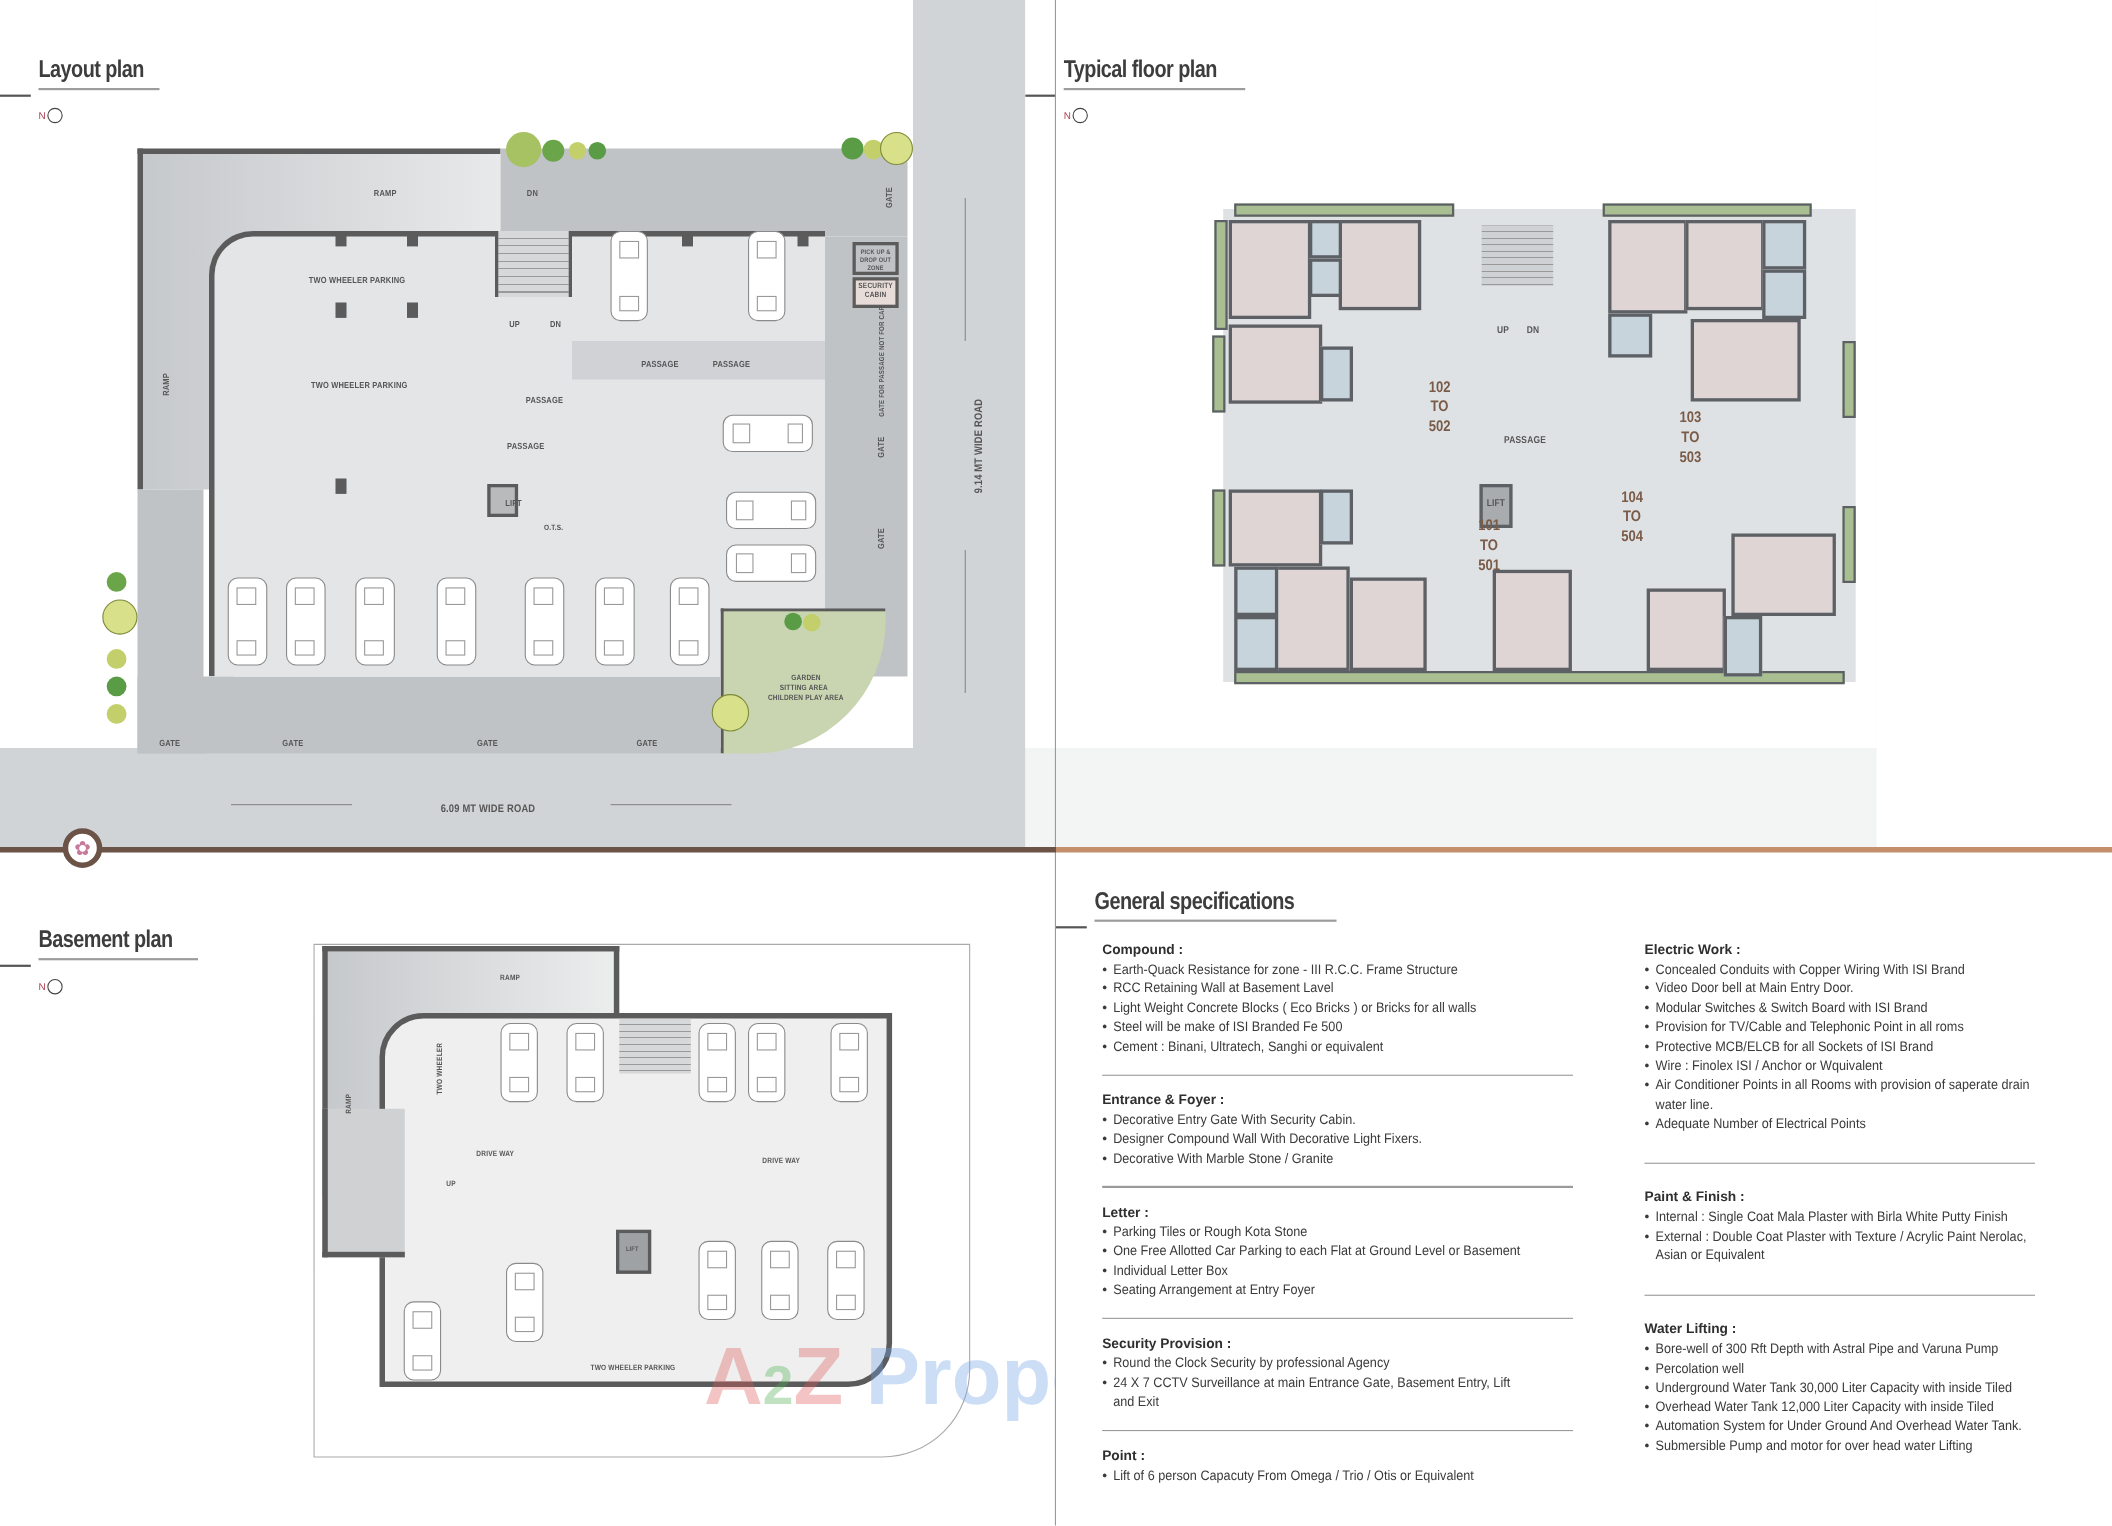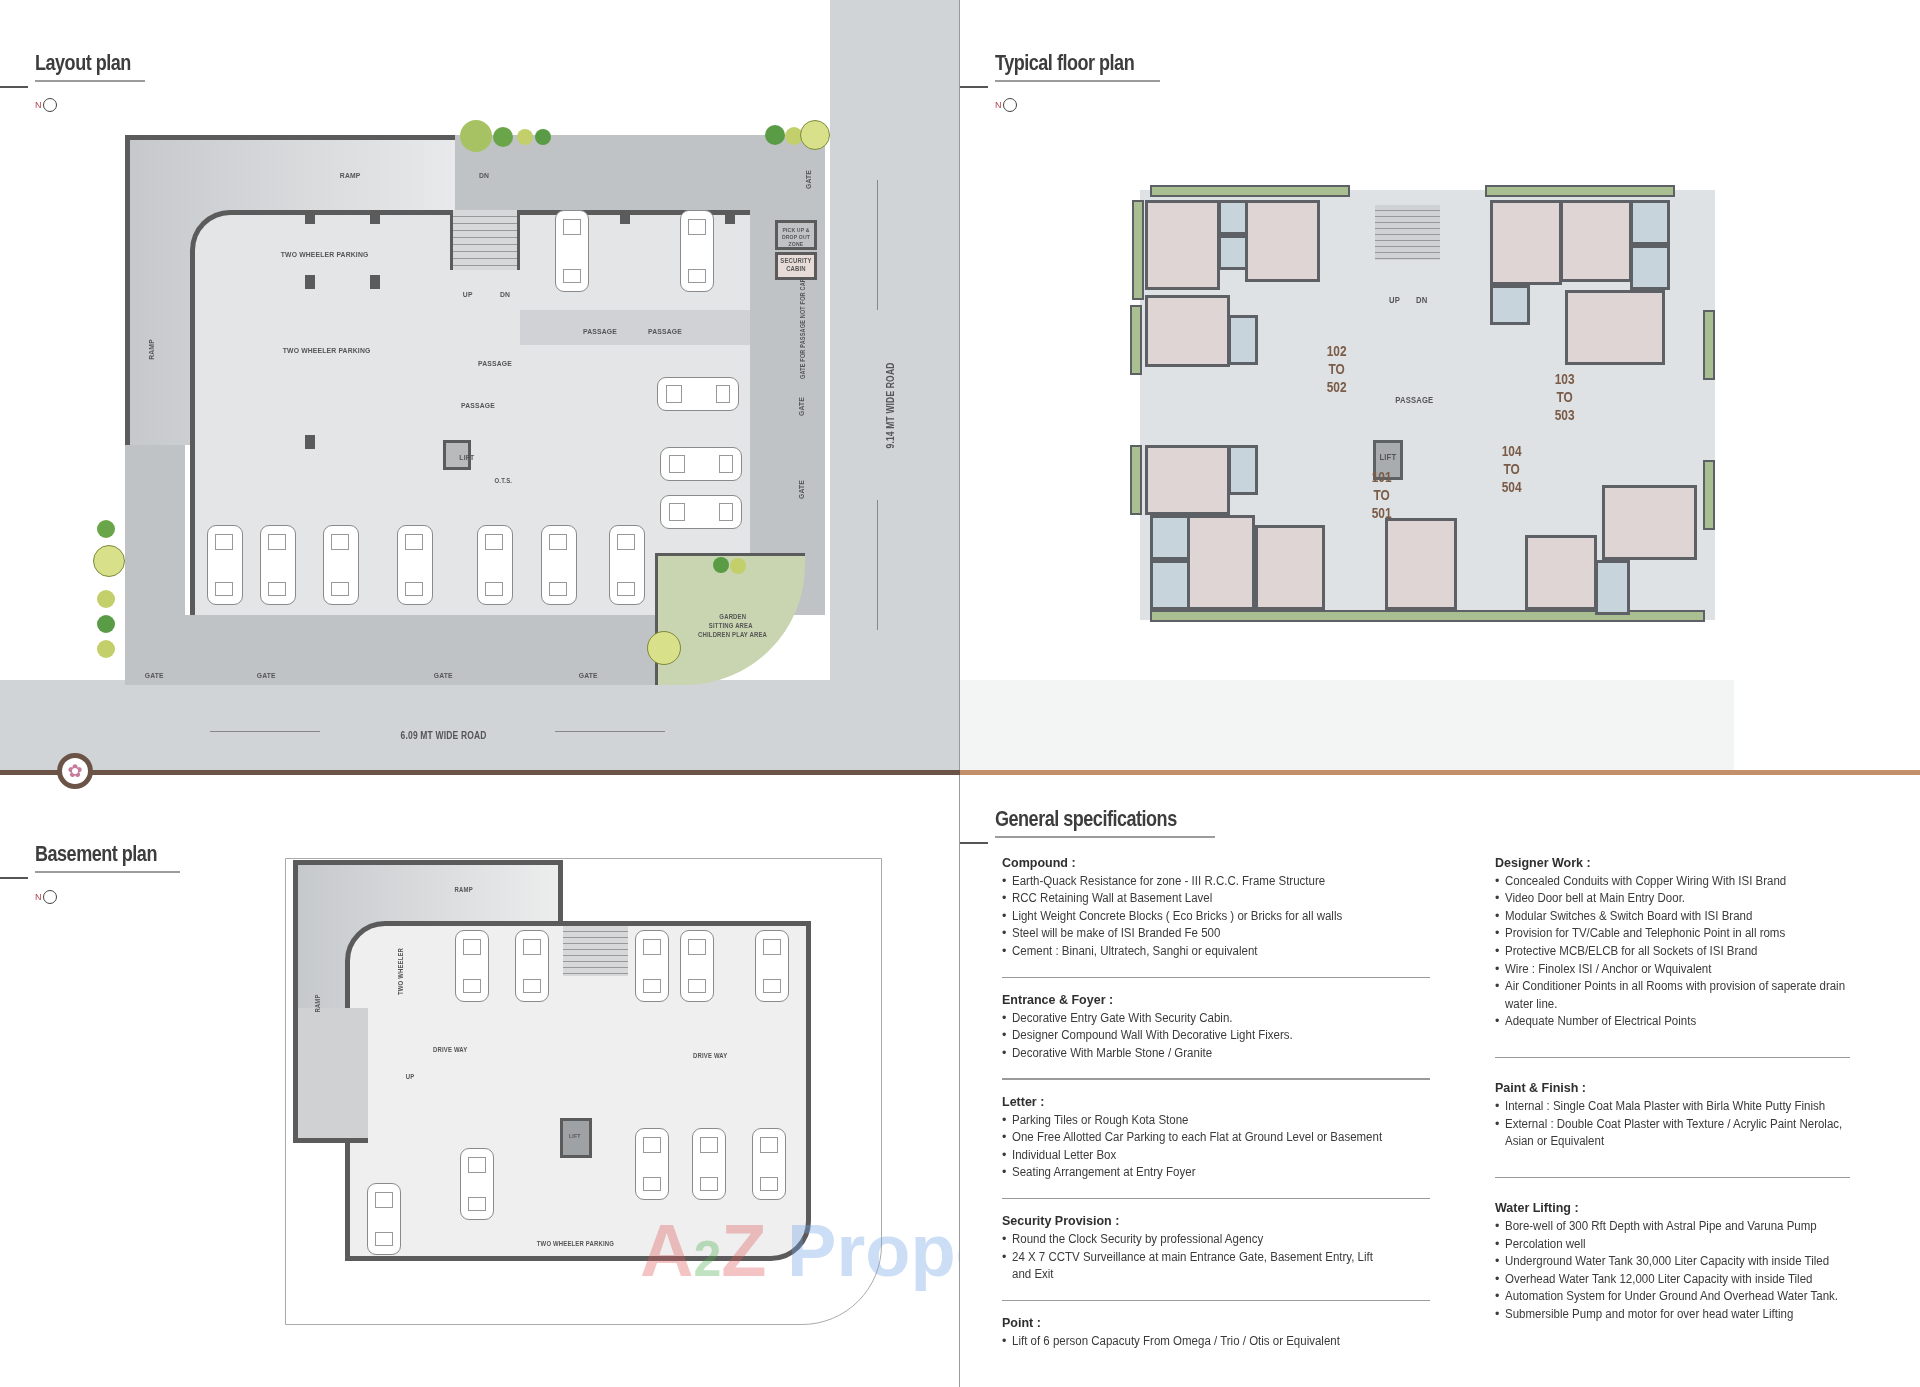--- a/index.html
+++ b/index.html
@@ -1,19 +1,19 @@
 <!DOCTYPE html>
 <html><head>
 <meta charset="utf-8">
 <style>
   html,body{margin:0;padding:0;background:#fff;}
   body{width:1920px;height:1387px;position:relative;overflow:hidden;font-family:"Liberation Sans",sans-serif;color:#333;}
   .quad{position:absolute;overflow:hidden;}
   #q-layout{left:0;top:0;width:959px;height:773px;background:#d1d4d7;}
-  #q-typical{left:960px;top:0;width:774px;height:773px;background:#f2f5f3;}
+  #q-typical{left:932px;top:0;width:774px;height:773px;background:#f2f5f3;}
   #q-basement{left:0;top:776px;width:959px;height:611px;background:#fff;}
   #q-specs{left:960px;top:776px;width:960px;height:611px;background:#fff;}
   .vdivider{position:absolute;left:959px;top:0;width:1px;height:1387px;background:#9a9a9a;}
   .band-left{position:absolute;left:0;top:770px;width:960px;height:5px;background:#6b5347;}
   .band-right{position:absolute;left:960px;top:770px;width:960px;height:5px;background:#c4906b;}
   .emblem{position:absolute;left:57px;top:753px;width:36px;height:36px;border-radius:50%;background:#fff;border:5px solid #6b5347;box-sizing:border-box;display:flex;align-items:center;justify-content:center;color:#c87a9c;font-size:18px;}
   .title-wrap{position:absolute;}
   .title{font-family:"Liberation Sans",sans-serif;font-weight:bold;font-size:22px;letter-spacing:-0.6px;color:#3d3d3d;transform:scaleX(0.82);transform-origin:left;white-space:nowrap;}
   .title-rule{height:2px;background:#9c9c9c;margin-top:4px;}
   .title-rule-left{position:absolute;height:2px;background:#555;}
@@ -386,21 +386,21 @@
       <div class="spec-section">
         <div class="spec-head">Point :</div>
         <div class="spec-item">
           <span class="b">•</span>
           <span class="t">Lift of 6 person Capacuty From Omega / Trio / Otis or Equivalent</span>
         </div>
       </div>
     </div>
   <div class="spec-col" style="left:535px;top:79px;width:380px;" id="spec-right">
       <div class="spec-section">
-        <div class="spec-head">Designer Work :</div>
+        <div class="spec-head">Electric Work :</div>
         <div class="spec-item">
           <span class="b">•</span>
           <span class="t">Concealed Conduits with Copper Wiring With ISI Brand</span>
         </div>
         <div class="spec-item">
           <span class="b">•</span>
           <span class="t">Video Door bell at Main Entry Door.</span>
         </div>
         <div class="spec-item">
           <span class="b">•</span>

